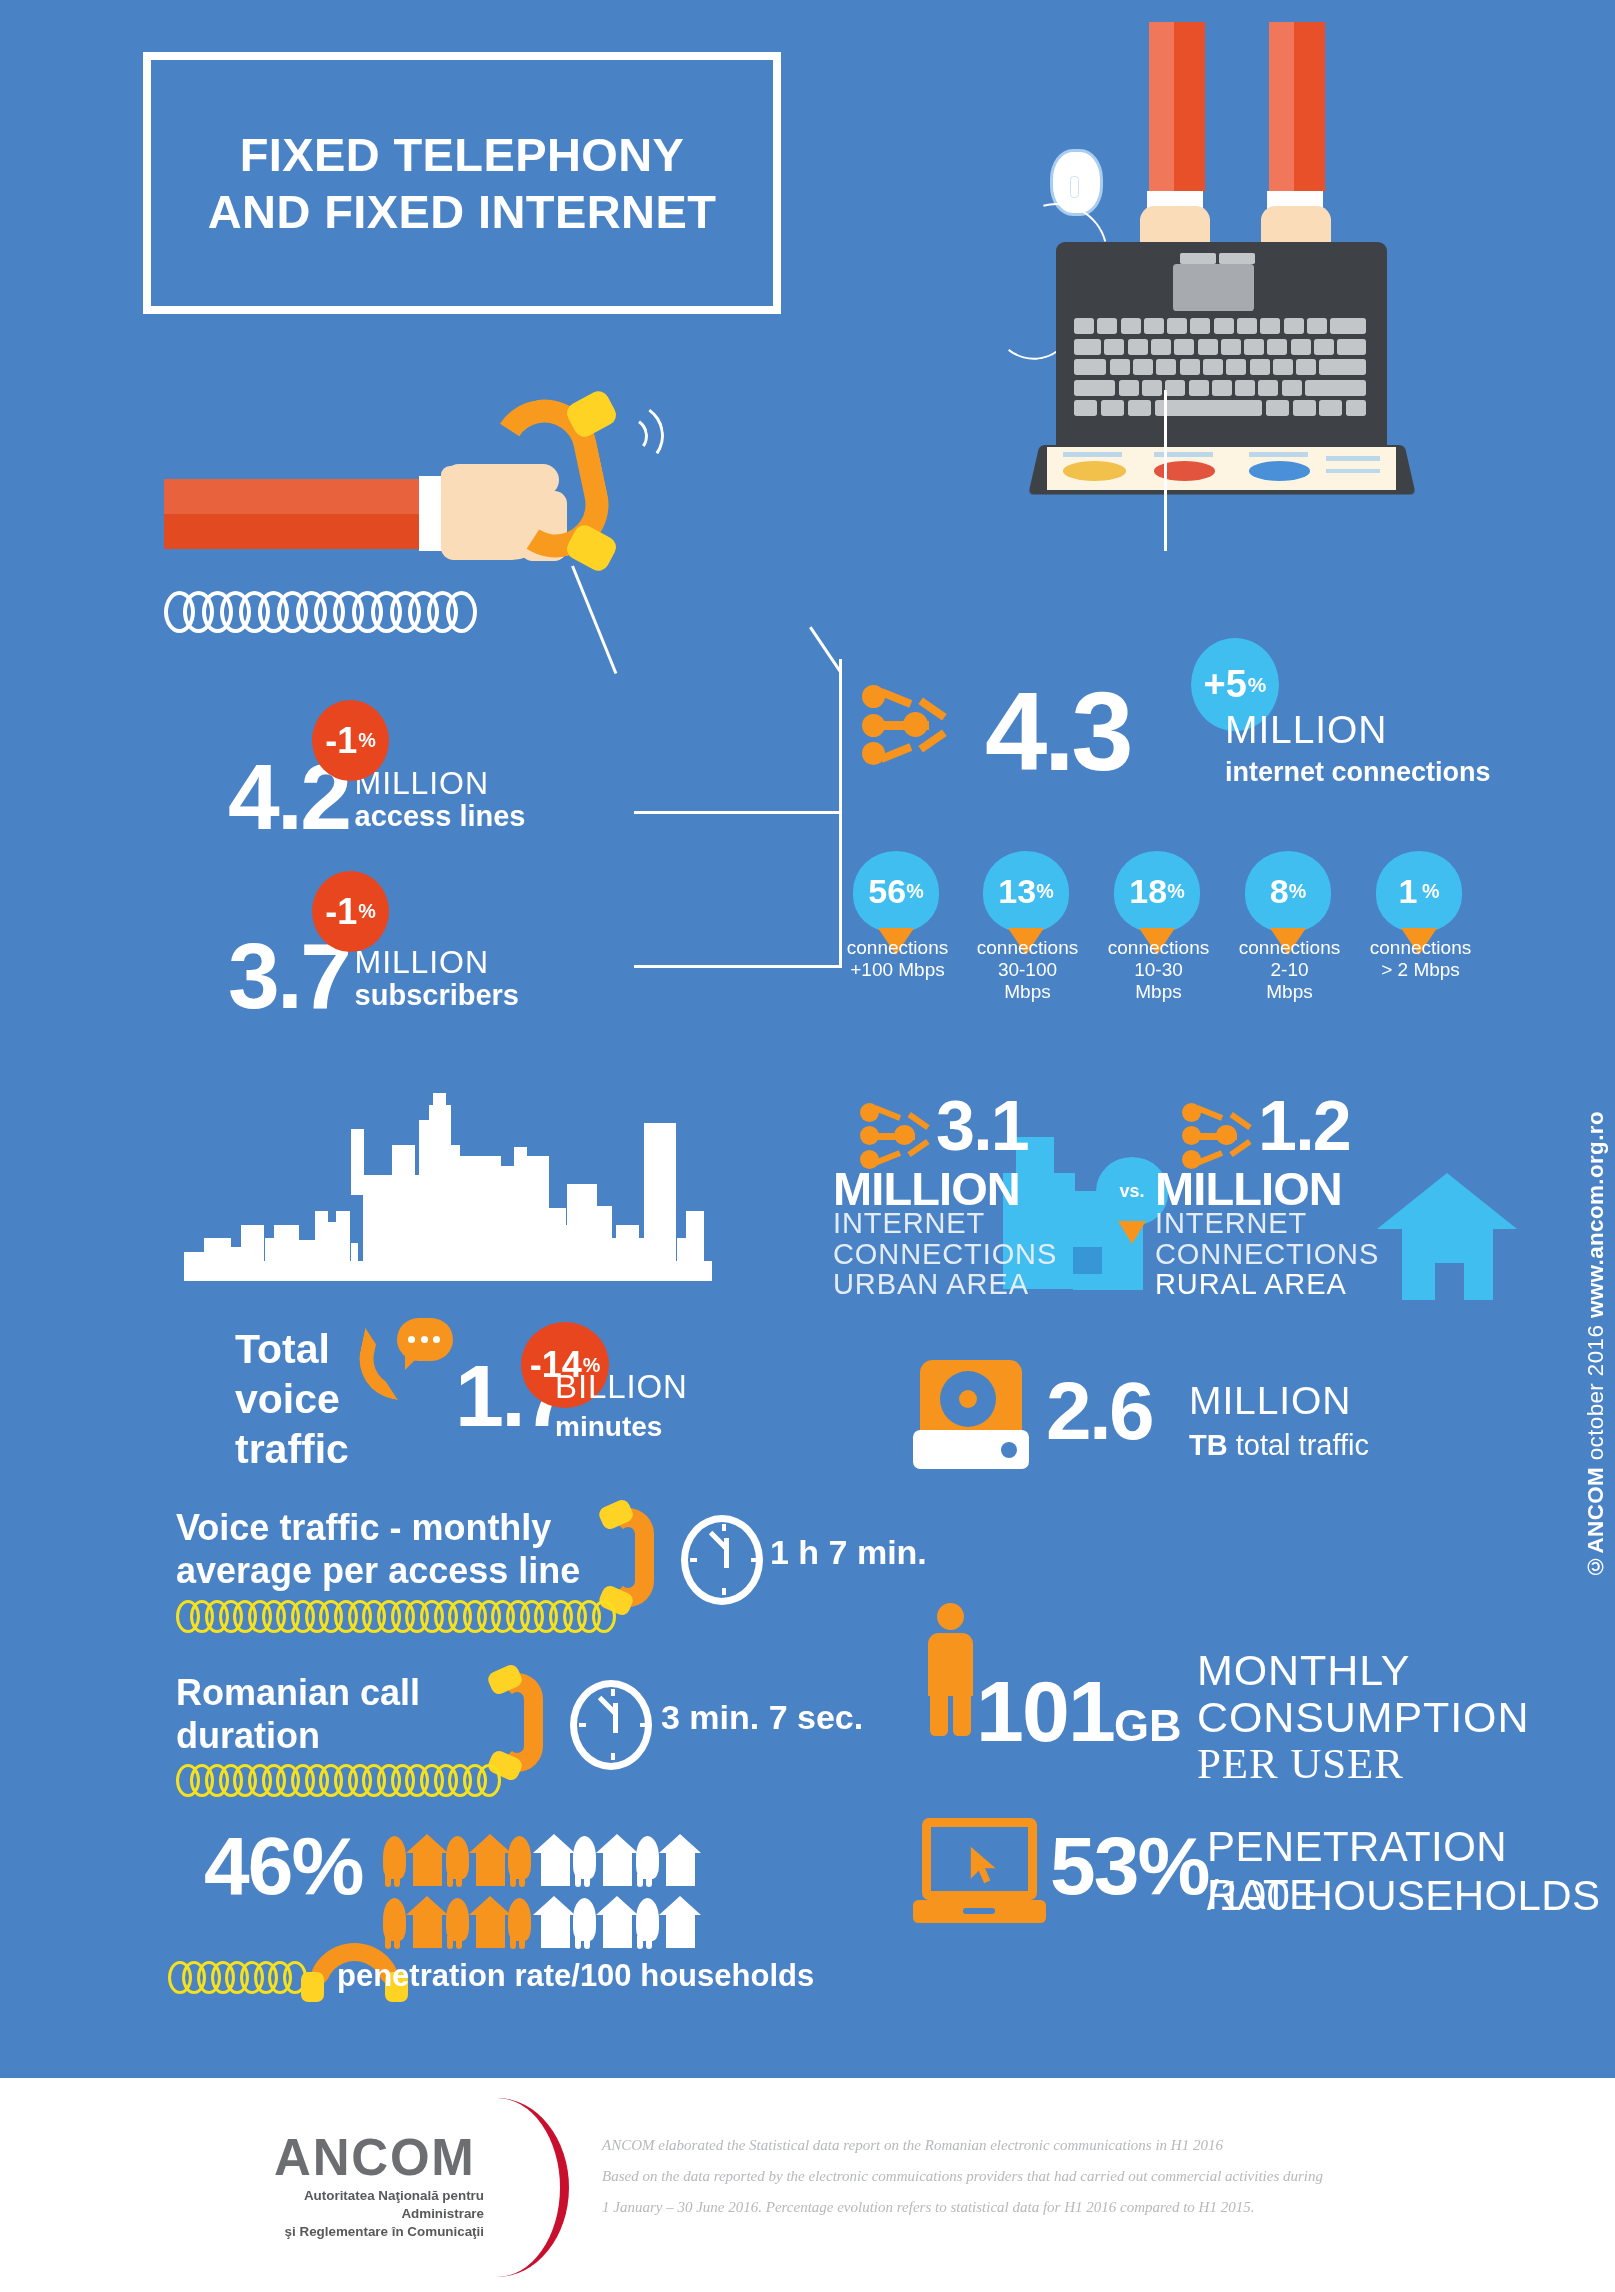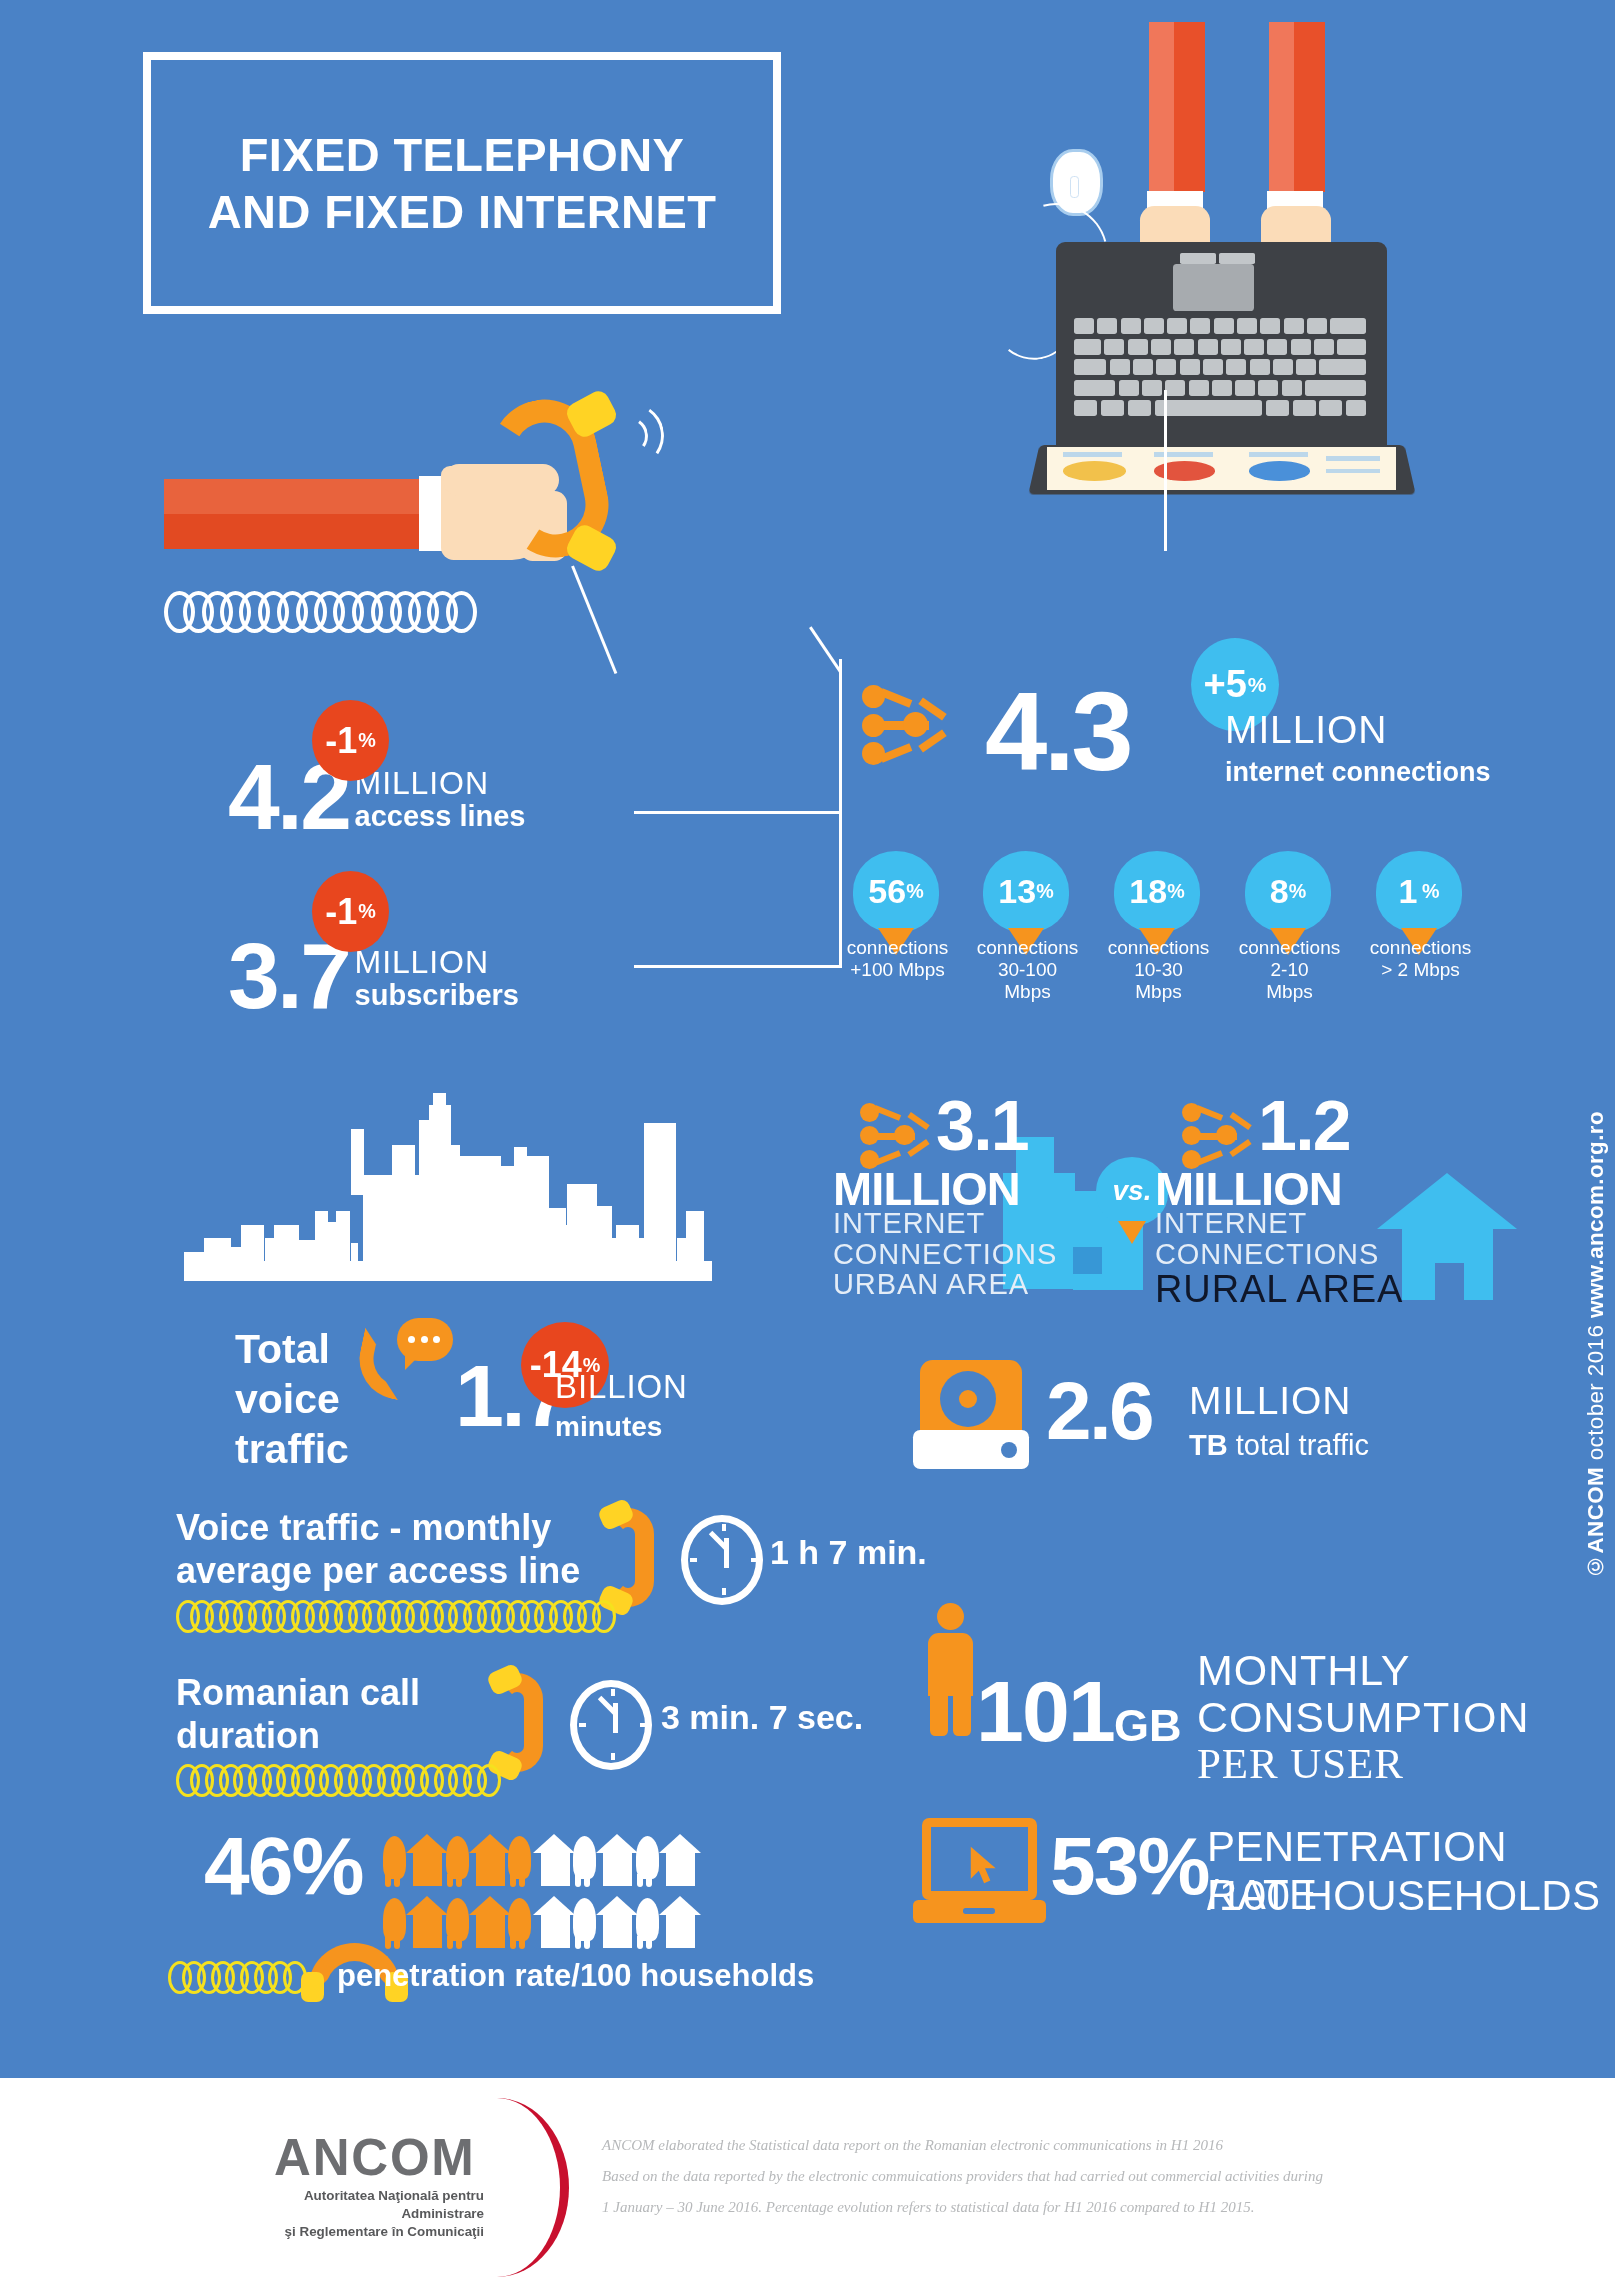--- a/index.html
+++ b/index.html
@@ -459,41 +459,41 @@
     <div class="nl" style="left:47px;top:42px;width:23px;height:6.3px;transform:rotate(-35deg);"></div>
   </div>
   <div style="position:absolute;left:936px;top:1091px;font-size:70px;font-weight:bold;color:#fff;letter-spacing:-1.8px;line-height:1;">3.1</div>
   <div style="position:absolute;left:833px;top:1161px;font-size:47px;font-weight:bold;color:#fff;letter-spacing:-0.9px;">MILLION</div>
   <div style="position:absolute;left:833px;top:1207px;font-size:29px;font-weight:300;color:#e4edf7;letter-spacing:0.9px;">INTERNET</div>
   <div style="position:absolute;left:833px;top:1238px;font-size:29px;font-weight:300;color:#e4edf7;letter-spacing:0.9px;">CONNECTIONS</div>
   <div style="position:absolute;left:833px;top:1268px;font-size:29px;font-weight:300;color:#e4edf7;letter-spacing:0.9px;">URBAN AREA</div>
 
   <div class="pin" style="left:1096px;top:1157px;">
     <div class="pin-top" style="width:72px;height:68px;">
-      <span class="pin-val" style="font-size:28px;font-style:italic;">vs.</span>
+      <span class="pin-val" style="font-size:18px;">vs.</span>
     </div>
     <div style="position:absolute;left:21.5px;top:64px;width:0;height:0;border-left:14.3px solid transparent;border-right:14.3px solid transparent;border-top:23px solid #f6941e;"></div>
   </div>
 
   <div class="neticon" style="left:1182px;top:1103px;width:72px;height:64px;">
     <div class="nd" style="left:0;top:0;width:19px;height:19px;"></div>
     <div class="nd" style="left:0;top:23px;width:19px;height:19px;"></div>
     <div class="nd" style="left:0;top:47px;width:19px;height:19px;"></div>
     <div class="nl" style="left:14.3px;top:7.2px;width:27px;height:6.3px;transform:rotate(22deg);"></div>
     <div class="nl" style="left:14.3px;top:52px;width:27px;height:6.3px;transform:rotate(-22deg);"></div>
     <div class="nl" style="left:16px;top:29.6px;width:39px;height:7.2px;"></div>
     <div class="nd" style="left:34px;top:21.5px;width:20.6px;height:20.6px;"></div>
     <div class="nl" style="left:47px;top:15px;width:23px;height:6.3px;transform:rotate(35deg);"></div>
     <div class="nl" style="left:47px;top:42px;width:23px;height:6.3px;transform:rotate(-35deg);"></div>
   </div>
   <div style="position:absolute;left:1258px;top:1091px;font-size:70px;font-weight:bold;color:#fff;letter-spacing:-1.8px;line-height:1;">1.2</div>
   <div style="position:absolute;left:1155px;top:1161px;font-size:47px;font-weight:bold;color:#fff;letter-spacing:-0.9px;">MILLION</div>
   <div style="position:absolute;left:1155px;top:1207px;font-size:29px;font-weight:300;color:#e4edf7;letter-spacing:0.9px;">INTERNET</div>
   <div style="position:absolute;left:1155px;top:1238px;font-size:29px;font-weight:300;color:#e4edf7;letter-spacing:0.9px;">CONNECTIONS</div>
-  <div style="position:absolute;left:1155px;top:1268px;font-size:38px;font-weight:300;color:#0f172a;letter-spacing:0.9px;">RURAL AREA</div>
+  <div style="position:absolute;left:1155px;top:1268px;font-size:29px;font-weight:300;color:#ffffff;letter-spacing:0.9px;">RURAL AREA</div>
 
   <div class="hh-roof" style="left:1377px;top:1173px;border-left:70px solid transparent;border-right:70px solid transparent;border-bottom:56px solid #3fbeef;"></div>
   <div class="house-body" style="left:1402px;top:1227px;width:91px;height:73px;"></div>
   <div class="house-body" style="left:1435px;top:1263px;width:29px;height:39px;background:#4a82c6;"></div>
 
   <div style="position:absolute;left:235px;top:1324px;font-size:41px;font-weight:bold;color:#fff;line-height:1.22;">
     <div>Total</div>
     <div>voice</div>
     <div>traffic</div>
   </div>

